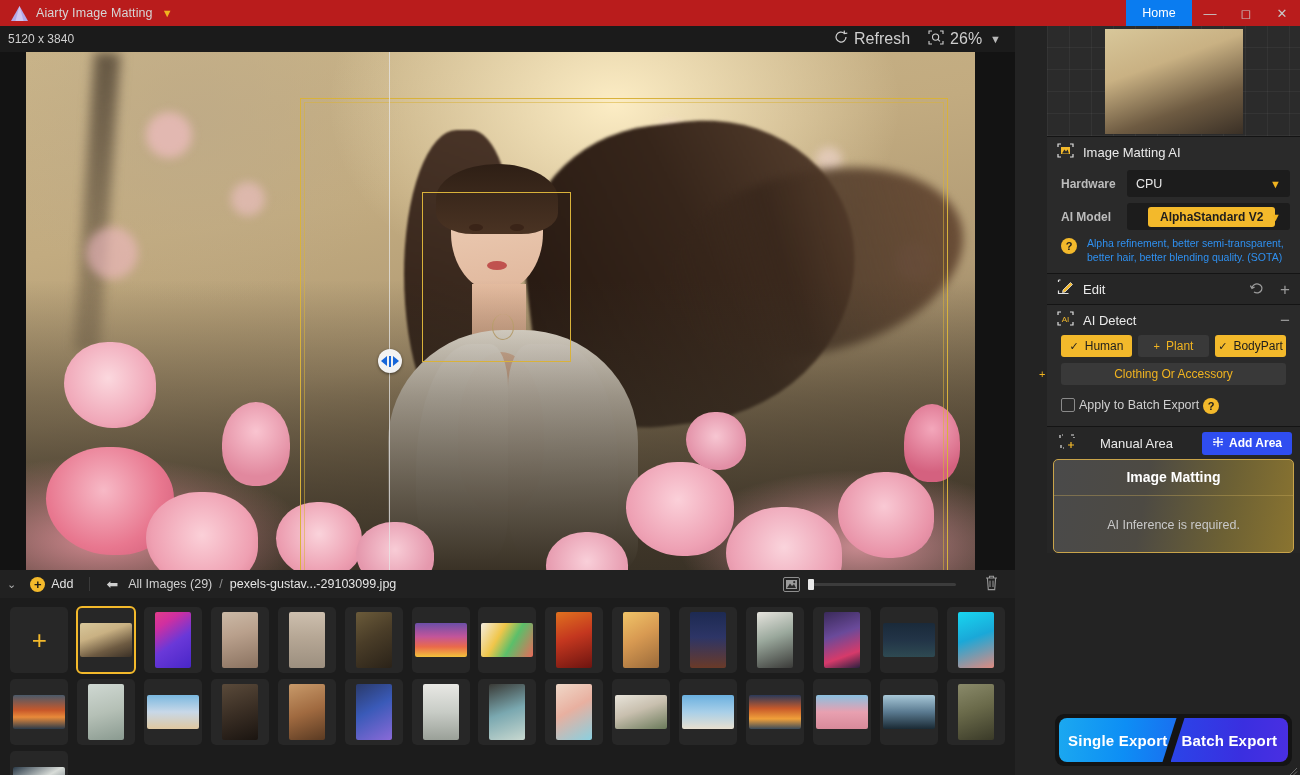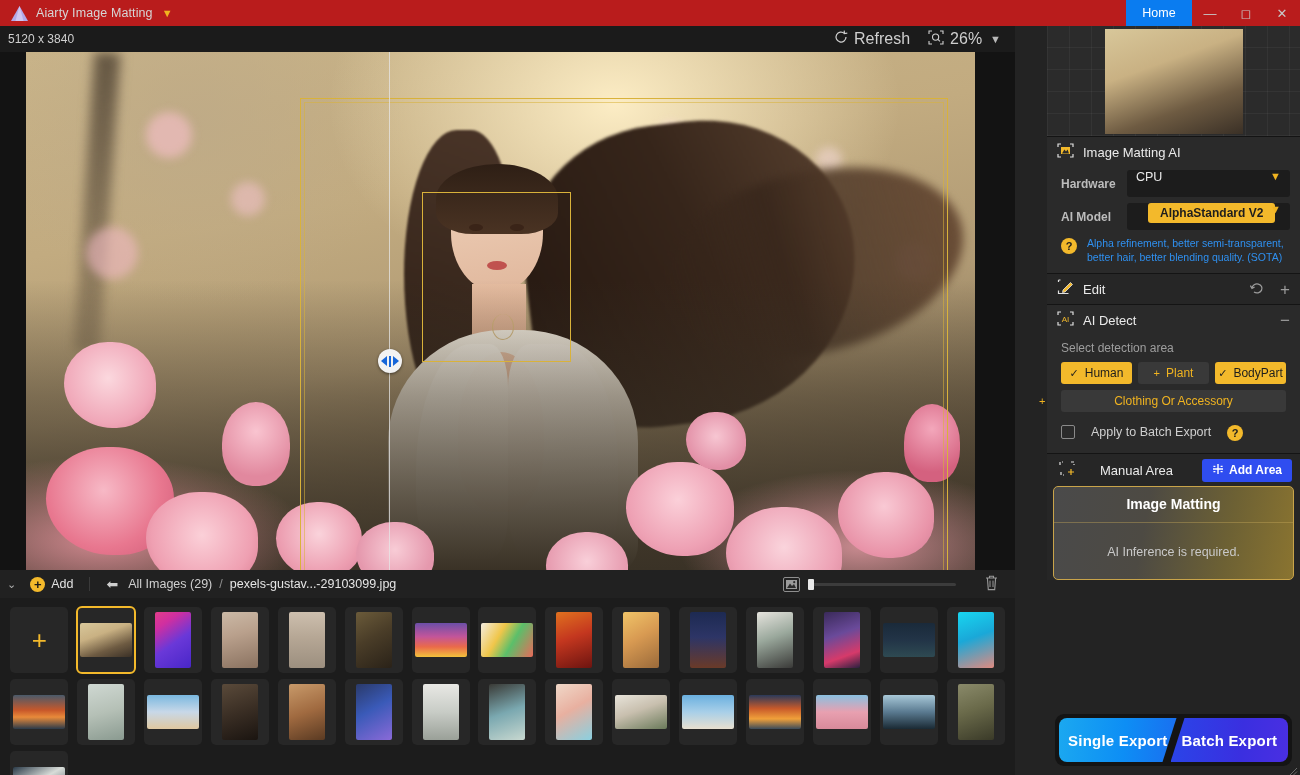--- a/index.html
+++ b/index.html
@@ -152,21 +152,21 @@
   .panel { border-top: 1px solid #141414; background:#2a2a2a; }
   .panel.dark { background:#262626; }
   .phead { display:flex; align-items:center; height: 30px; padding: 0 10px; }
   .phead .ttl { color:#eaeaea; font-size:13px; margin-left:9px; font-weight:400; }
   .phead .sp { flex:1; }
   .phead .act { color:#9b9b9b; font-size:17px; margin-left:14px; cursor:pointer; line-height:1; }
 
   .row { display:flex; align-items:center; padding: 3px 10px 3px 14px; }
   .row .lbl { color:#bcbcbc; font-size:12px; width: 66px; flex-shrink:0;font-weight:bold; }
   .sel-box {
-    flex:1; height: 27px; background:#1c1c1c; border-radius:3px; display:flex; align-items:flex-start;
+    flex:1; height: 27px; background:#1c1c1c; border-radius:3px; display:flex; align-items:center;
     padding: 0 9px; cursor:pointer; position:relative;
   }
   .sel-box .val { color:#e8e8e8; font-size:12.5px; }
   .sel-box .chev { position:absolute; right:9px; color:#f0b320; font-size:11px; }
   .pill {
     background:#f3b92b; color:#1d1d1d; font-size:12px; font-weight:bold;
     border-radius:3px; padding: 3px 12px; margin-left: 12px;
   }
   .hint { display:flex; align-items:flex-start; padding: 3px 10px 9px 14px; }
   .qmark {
@@ -180,21 +180,21 @@
   .chips { display:flex; gap:6px; padding: 0 14px; }
   .chip {
     flex:1; height:22px; border-radius:3px; display:flex; align-items:center; justify-content:center;
     gap:6px; font-size:12px; cursor:pointer;
   }
   .chip.on { background:#f3b92b; color:#1d1d1d; }
   .chip.off { background:#393939; color:#f0b320; }
   .chip.wide { margin: 6px 14px 0 14px; height:22px; }
   .ck { font-size:11px; }
 
-  .cbrow { display:flex; align-items:center; padding: 11px 14px 12px 14px; gap:16px; }
+  .cbrow { display:flex; align-items:center; padding: 11px 14px 12px 14px; gap:4px; }
   .cbox { width:14px;height:14px;border:1.4px solid #8a8a8a; border-radius:2px; cursor:pointer; }
   .cblabel { color:#cfcfcf; font-size:12.5px; }
 
   .manual-head { display:flex; align-items:center; height:32px; padding:0 8px 0 12px; position:relative; }
   .manual-head .ttl { color:#eaeaea; font-size:13px; margin-left:24px; }
   .addarea {
     margin-left:auto; background:#2f4df0; color:#fff; font-size:12px; font-weight:bold;
     border-radius:3px; padding:4px 10px; display:flex; align-items:center; gap:5px; cursor:pointer;
   }
 
@@ -597,21 +597,20 @@
         <span>
           <svg width="17" height="15" viewBox="0 0 17 15">
             <path d="M1,4 V1 H4 M13,1 H16 V4 M16,11 V14 H13 M4,14 H1 V11" stroke="#e0e0e0" stroke-width="1.2" fill="none"></path>
             <text x="8.5" y="11" text-anchor="middle" font-size="8" font-family="Liberation Sans, sans-serif" fill="#f3b92b">AI</text>
           </svg>
         </span>
         <span class="ttl">AI Detect</span>
         <span class="sp"></span>
         <span class="act">−</span>
       </div>
-      <div class="sub">Select detection area</div>
       <div class="chips">
         <div class="chip on">
           <span class="ck">✓</span>
           <span>Human</span>
         </div>
         <div class="chip off">
           <span class="ck">+</span>
           <span>Plant</span>
         </div>
         <div class="chip on">

